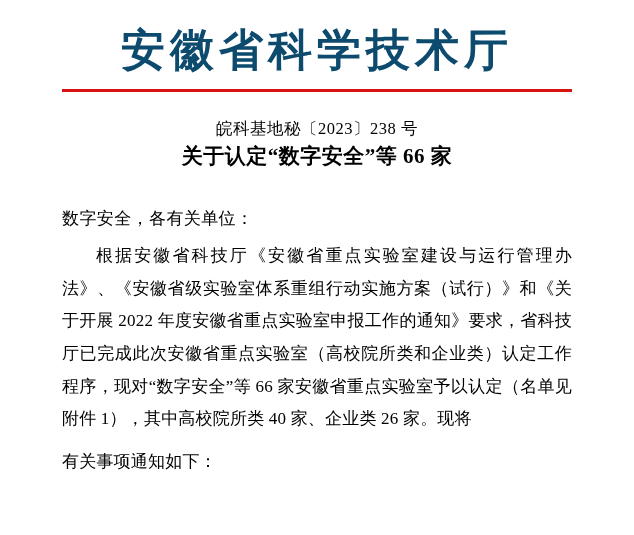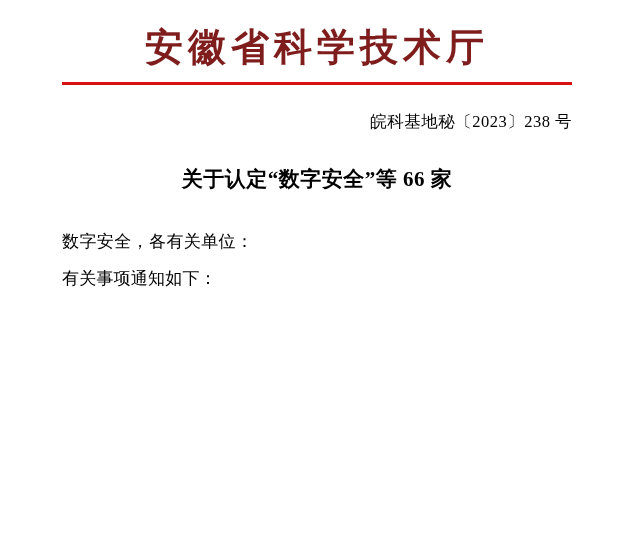--- a/index.html
+++ b/index.html
@@ -20,44 +20,43 @@
     height: 535px;
     box-sizing: border-box;
     padding: 0 62px;
   }
   
   .letterhead {
     text-align: center;
     padding-top: 26px;
   }
   .letterhead-title {
-    color: #7f1d1d;
+    color: #0c4a6e;
     font-family: "Liberation Serif", "DejaVu Serif", serif;
     font-weight: bold;
-    font-size: 38px;
+    font-size: 44px;
     letter-spacing: 5px;
     line-height: 1.15;
     white-space: nowrap;
   }
   .letterhead-rule {
     margin-top: 12px;
     height: 3px;
     background: #d81111;
     width: 100%;
   }
   
   .docnum {
     margin-top: 26px;
-    text-align: right;
+    text-align: center;
     font-size: 16.5px;
     letter-spacing: 0.5px;
   }
   
   .doc-title {
-    margin-top: 30px;
     text-align: center;
     font-weight: bold;
     font-size: 21px;
     line-height: 1.6;
     letter-spacing: 0.5px;
   }
   .doc-title-line {
     display: block;
     white-space: nowrap;
   }
@@ -91,16 +90,17 @@
   </div>
 
   <div class="docnum">皖科基地秘〔2023〕238 号</div>
 
   <div class="doc-title">
     <span class="doc-title-line">关于认定“数字安全”等 66 家</span>
   </div>
 
   <div class="salutation">数字安全，各有关单位：</div>
 
+  <div class="body-para">根据安徽省科技厅《安徽省重点实验室建设与运行管理办法》、《安徽省级实验室体系重组行动实施方案（试行）》和《关于开展 2022 年度安徽省重点实验室申报工作的通知》要求，省科技厅已完成此次安徽省重点实验室（高校院所类和企业类）认定工作程序，现对“数字安全”等 66 家安徽省重点实验室予以认定（名单见附件 1），其中高校院所类 40 家、企业类 26 家。现将</div>
 
   <div class="body-para last">有关事项通知如下：</div>
 
 </div>
 
 </body></html>

